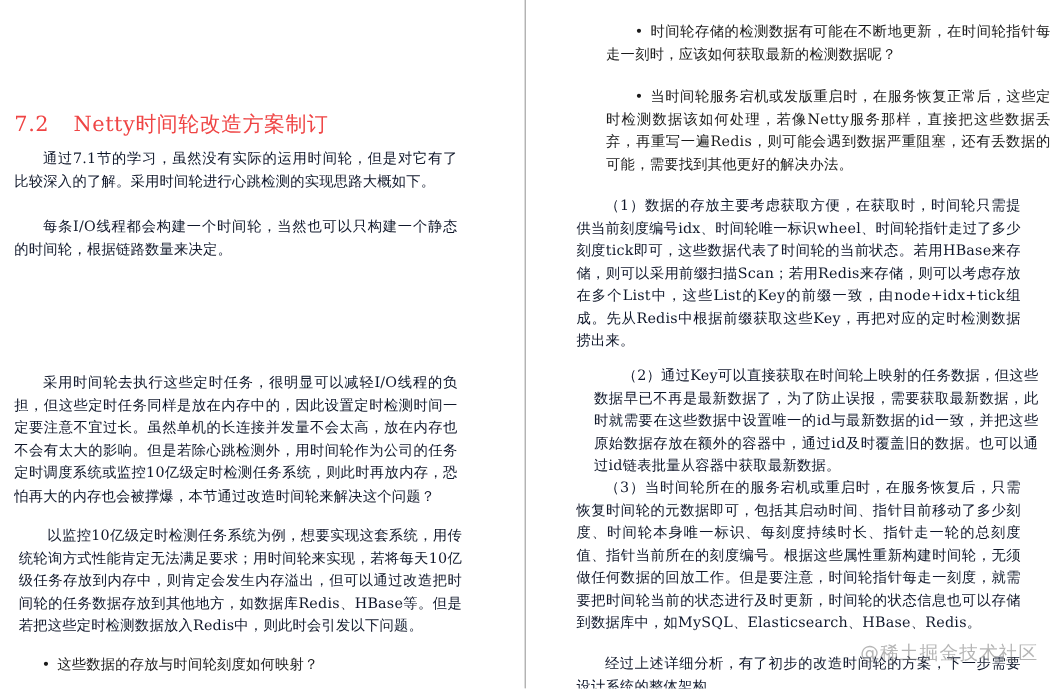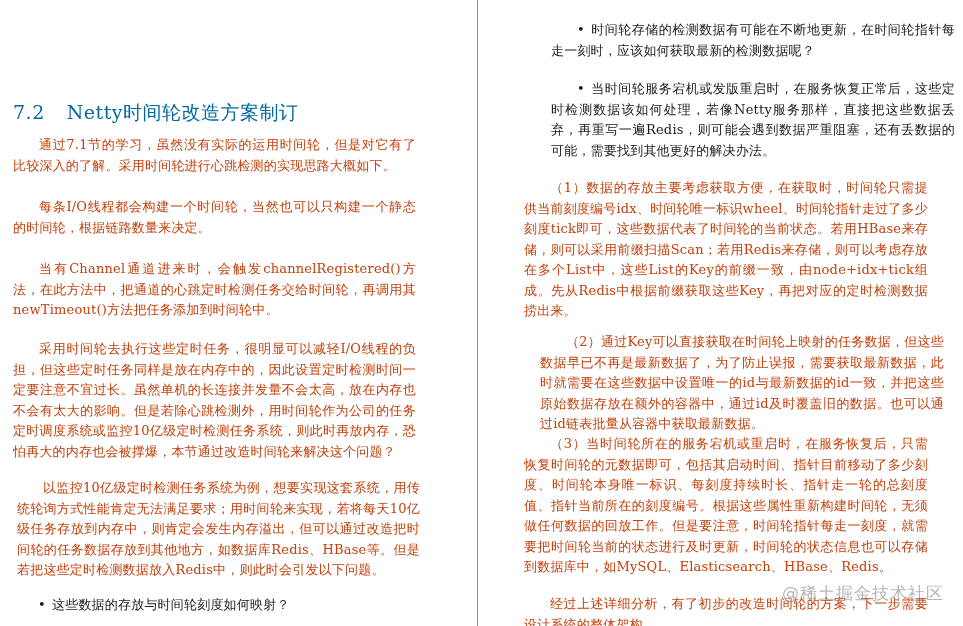--- a/index.html
+++ b/index.html
@@ -37,32 +37,32 @@
     height: 626px;
     background: #8a8a8a;
   }
   .heading {
     position: absolute;
     left: 13px;
     top: 100px;
     font-size: 19px;
     letter-spacing: 0.5px;
     white-space: nowrap;
-    color: #0369a1;
+    color: #ef4444;
   }
   .heading .num {
     margin-right: 22px;
   }
   .para {
     position: absolute;
     font-size: 13px;
     line-height: 20.5px;
     text-align: justify;
     text-indent: 26px;
-    color: #c2410c;
+    color: #0f172a;
     letter-spacing: 0.2px;
   }
   .page-left .para {
     left: 13px;
     width: 403px;
   }
   .page-right .para {
     left: 46px;
     width: 404px;
   }
@@ -103,21 +103,20 @@
 </head>
 <body>
 
 <div class="page page-left">
   <div class="heading">
     <span class="num">7.2</span><span>Netty时间轮改造方案制订</span>
   </div>
 
   <p class="para" style="top:135px;margin:0;">通过7.1节的学习，虽然没有实际的运用时间轮，但是对它有了比较深入的了解。采用时间轮进行心跳检测的实现思路大概如下。</p>
   <p class="para" style="top:197px;margin:0;">每条I/O线程都会构建一个时间轮，当然也可以只构建一个静态的时间轮，根据链路数量来决定。</p>
-  <p class="para" style="top:259px;margin:0;">当有Channel通道进来时，会触发channelRegistered()方法，在此方法中，把通道的心跳定时检测任务交给时间轮，再调用其newTimeout()方法把任务添加到时间轮中。</p>
   <p class="para" style="top:339px;margin:0;">采用时间轮去执行这些定时任务，很明显可以减轻I/O线程的负担，但这些定时任务同样是放在内存中的，因此设置定时检测时间一定要注意不宜过长。虽然单机的长连接并发量不会太高，放在内存也不会有太大的影响。但是若除心跳检测外，用时间轮作为公司的任务定时调度系统或监控10亿级定时检测任务系统，则此时再放内存，恐怕再大的内存也会被撑爆，本节通过改造时间轮来解决这个问题？</p>
   <p class="para" style="top:474px;margin:4px;">以监控10亿级定时检测任务系统为例，想要实现这套系统，用传统轮询方式性能肯定无法满足要求；用时间轮来实现，若将每天10亿级任务存放到内存中，则肯定会发生内存溢出，但可以通过改造把时间轮的任务数据存放到其他地方，如数据库Redis、HBase等。但是若把这些定时检测数据放入Redis中，则此时会引发以下问题。</p>
 
   <p class="bullet" style="top:595px;margin:0;">
     <span class="bullet-dot">•</span><span>这些数据的存放与时间轮刻度如何映射？</span>
   </p>
 </div>
 
 <div class="divider"></div>
 

